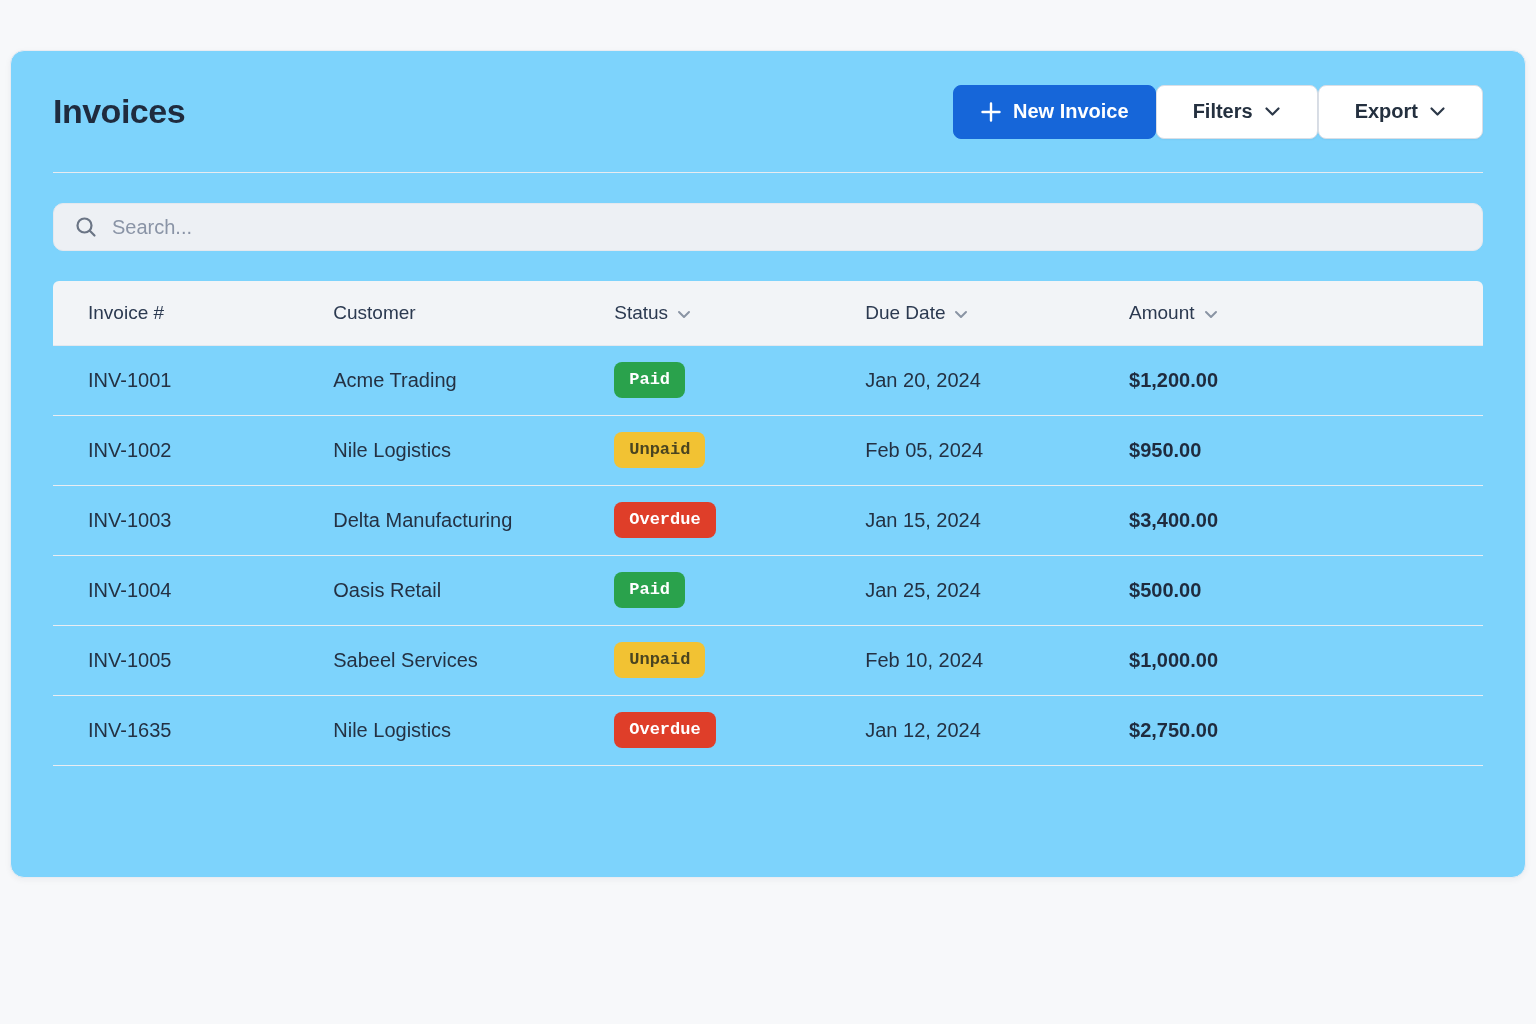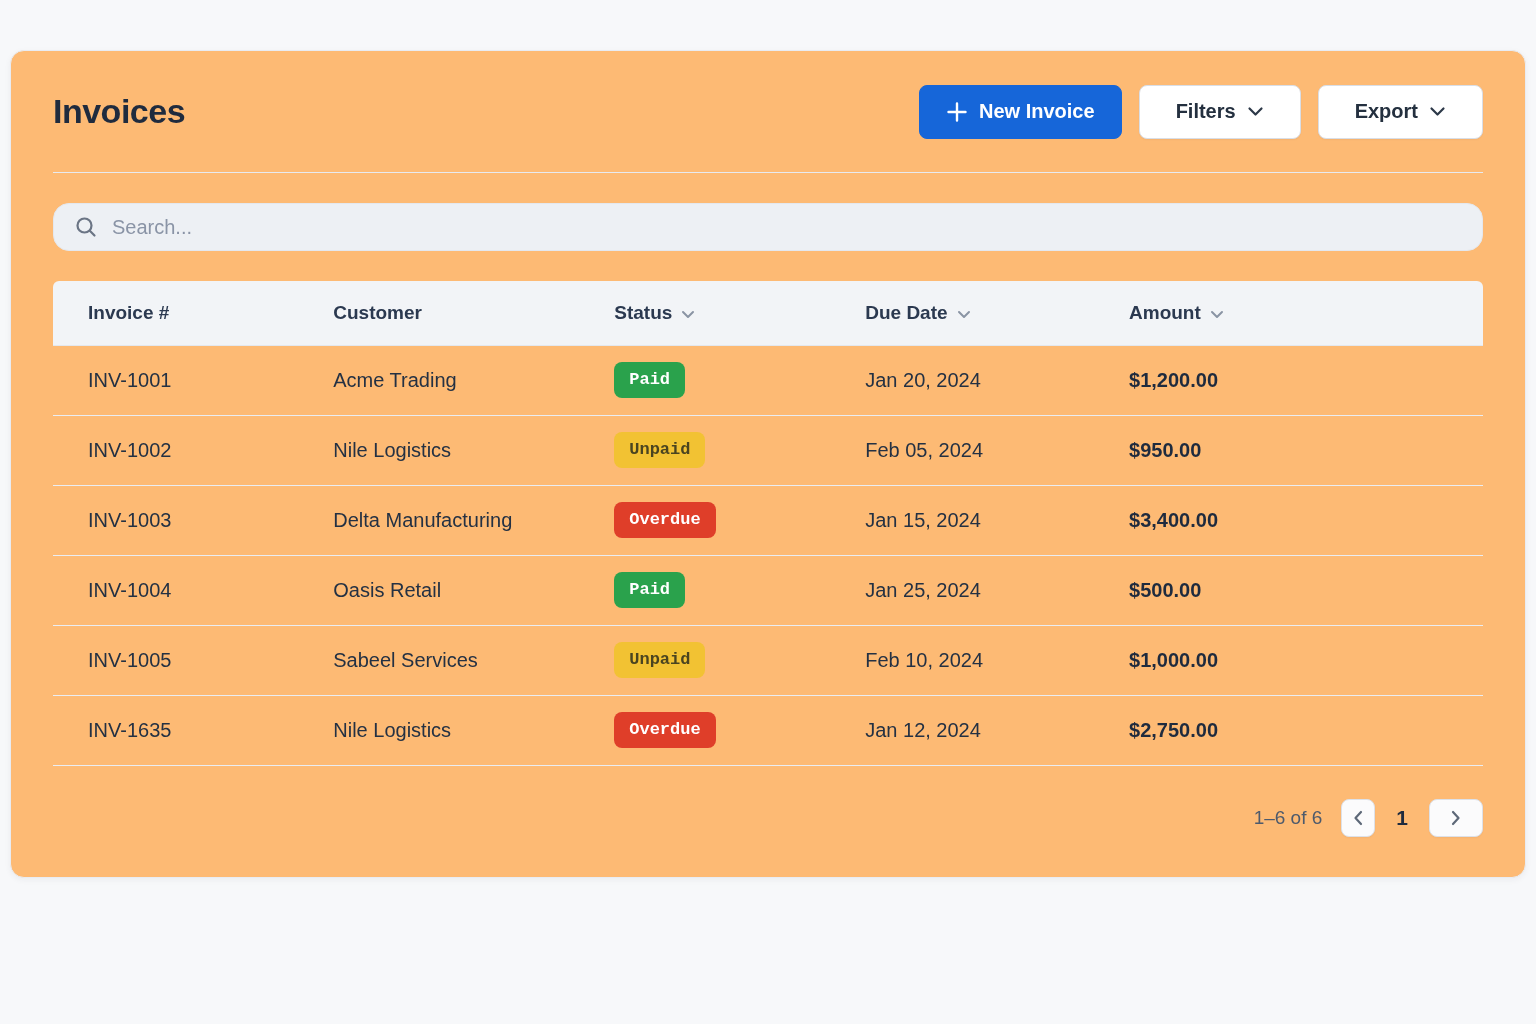--- a/index.html
+++ b/index.html
@@ -7,41 +7,41 @@
   body {
     font-family: "Liberation Sans", sans-serif;
     background: #f7f8fa;
     color: #202c3e;
     overflow: hidden;
   }
   .card {
     position: absolute;
     left: 10px; top: 50px;
     width: 1516px; height: 828px;
-    background: #fdba74;
+    background: #7dd3fc;
     border: 1px solid #e9ecf2;
     border-radius: 14px;
     box-shadow: 0 2px 6px rgba(20, 30, 50, 0.05);
     padding: 0 42px;
   }
   
   .card-header {
     height: 122px;
     display: flex;
     align-items: center;
     justify-content: space-between;
     border-bottom: 1px solid #e8ebf0;
   }
   h1.title {
     font-size: 34px;
     font-weight: 700;
     color: #1f2b3e;
     letter-spacing: -0.5px;
   }
-  .actions { display: flex; align-items: flex-end; gap: 17px; }
+  .actions { display: flex; align-items: flex-end; }
   .btn {
     display: inline-flex;
     align-items: center;
     justify-content: center;
     gap: 11px;
     height: 54px;
     border-radius: 8px;
     font-family: "Liberation Sans", sans-serif;
     font-size: 20px;
     font-weight: 600;
@@ -60,21 +60,21 @@
     padding: 0 36px;
     box-shadow: 0 1px 2px rgba(20,30,50,0.04);
   }
   .icon { display: inline-flex; align-items: center; }
   
   .search-bar {
     margin-top: 30px;
     height: 48px;
     background: #edf0f4;
     border: 1px solid #e4e8ee;
-    border-radius: 16px;
+    border-radius: 10px;
     display: flex;
     padding: 0 20px;
     gap: 14px;
   }
   .search-bar input {
     flex: 1;
     border: none;
     outline: none;
     background: transparent;
     font-family: "Liberation Sans", sans-serif;
@@ -91,21 +91,21 @@
   }
   .inv-table col.c1 { width: 19.6%; }
   .inv-table col.c2 { width: 19.65%; }
   .inv-table col.c3 { width: 17.55%; }
   .inv-table col.c4 { width: 18.45%; }
   .inv-table thead th {
     background: #f2f4f7;
     height: 64px;
     text-align: left;
     font-size: 19px;
-    font-weight: 700;
+    font-weight: 400;
     color: #2b3950;
     border-bottom: 1px solid #e4e8ee;
   }
   .inv-table thead th:first-child { padding-left: 35px; border-radius: 6px 0 0 0; }
   .inv-table thead th:last-child { border-radius: 0 6px 0 0; }
   .inv-table th .sort-chip { display: inline-flex; align-items: center; margin-left: 9px; }
   .inv-table tbody td {
     height: 70px;
     font-size: 20px;
     color: #243143;
@@ -261,32 +261,14 @@
         <tr>
           <td>INV-1635</td>
           <td>Nile Logistics</td>
           <td><span class="badge" style="background: rgb(223, 62, 41); color: rgb(255, 255, 255);">Overdue</span></td>
           <td>Jan 12, 2024</td>
           <td class="amount">$2,750.00</td>
         </tr>
       </tbody>
   </table>
 
-  <div class="pagination">
-    <span class="pg-range">1–6 of 6</span>
-    <button class="pg-btn prev">
-      <span class="icon">
-        <svg width="10" height="16" viewBox="0 0 10 16">
-            <path d="M8 2L2.5 8 8 14" stroke="#5d6878" stroke-width="2.2" fill="none" stroke-linecap="round" stroke-linejoin="round"></path>
-          </svg>
-      </span>
-    </button>
-    <span class="pg-current">1</span>
-    <button class="pg-btn next">
-      <span class="icon">
-        <svg width="10" height="16" viewBox="0 0 10 16">
-            <path d="M2 2l5.5 6L2 14" stroke="#5d6878" stroke-width="2.2" fill="none" stroke-linecap="round" stroke-linejoin="round"></path>
-          </svg>
-      </span>
-    </button>
-  </div>
 
 </div>
 
 </body></html>

